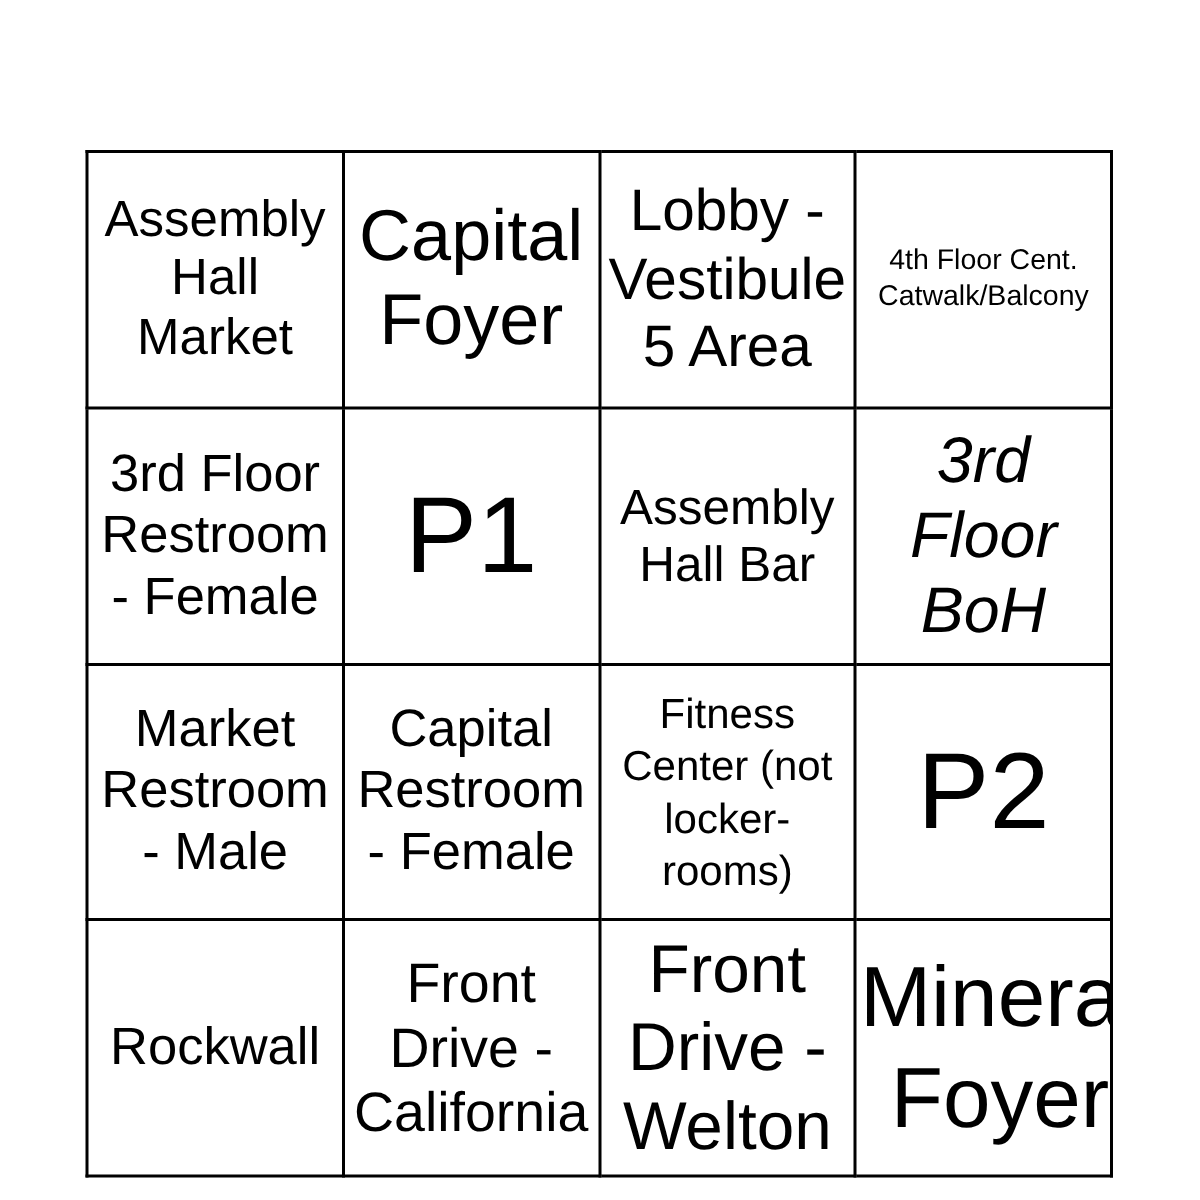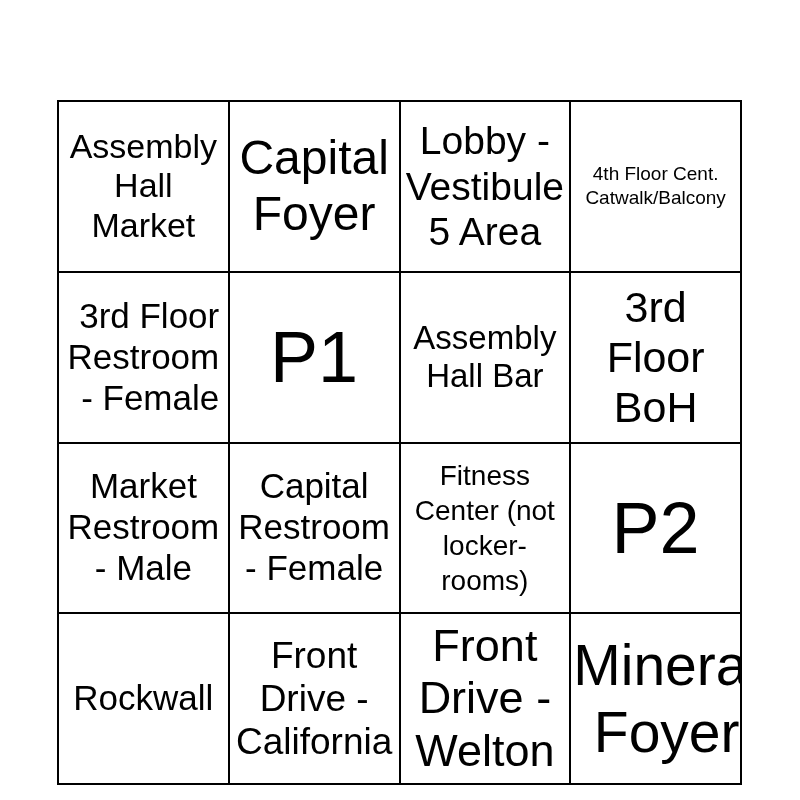--- a/index.html
+++ b/index.html
@@ -41,24 +41,24 @@
     display: inline-block;
     white-space: pre-line;
     line-height: 1.17;
     color: #000000;
   }
   
   .c0  .cell-text { font-size: 34px; }
   .c1  .cell-text { font-size: 48px; }
   .c2  .cell-text { font-size: 39px; }
   .c3  .cell-text { font-size: 19px; line-height: 1.3; }
-  .c4  .cell-text { font-size: 35px; text-align: right; }
+  .c4  .cell-text { font-size: 35px; }
   .c5  .cell-text { font-size: 72px; line-height: 1.0; }
   .c6  .cell-text { font-size: 33px; }
-  .c7  .cell-text { font-size: 43px; }
+  .c7  .cell-text { font-size: 43px; font-style: italic; }
   .c8  .cell-text { font-size: 35px; }
   .c9  .cell-text { font-size: 35px; }
   .c10 .cell-text { font-size: 28px; line-height: 1.25; }
   .c11 .cell-text { font-size: 72px; line-height: 1.0; }
   .c12 .cell-text { font-size: 35px; }
   .c13 .cell-text { font-size: 37px; }
   .c14 .cell-text { font-size: 45px; }
   .c15 .cell-text { font-size: 57px; }
 </style>
 </head>

